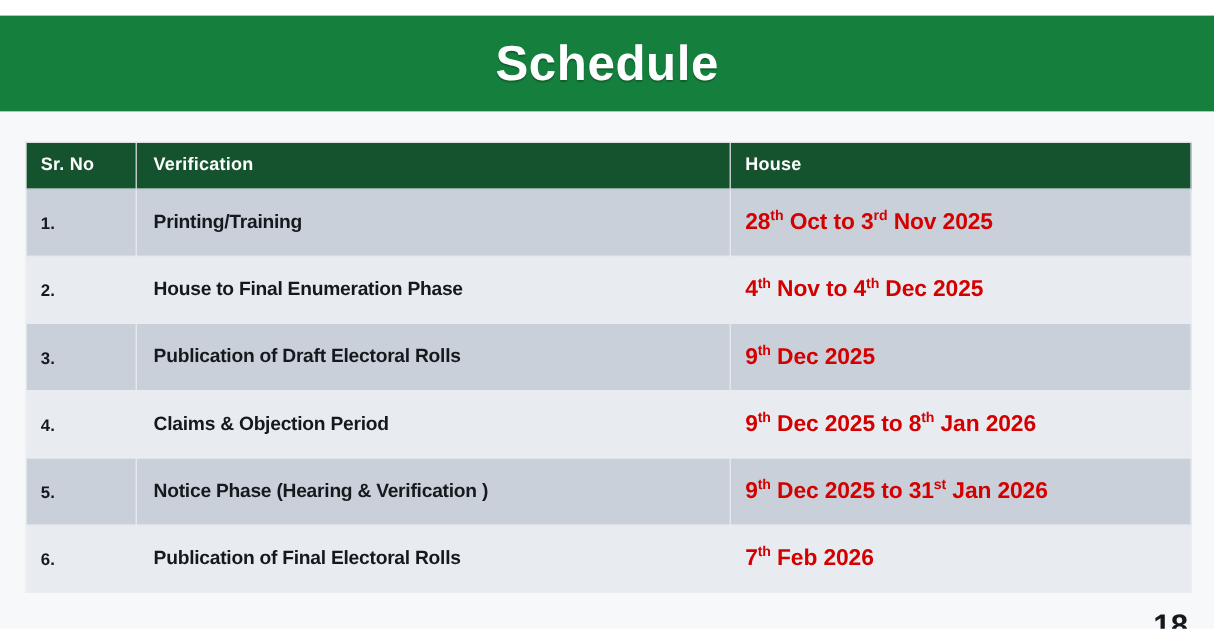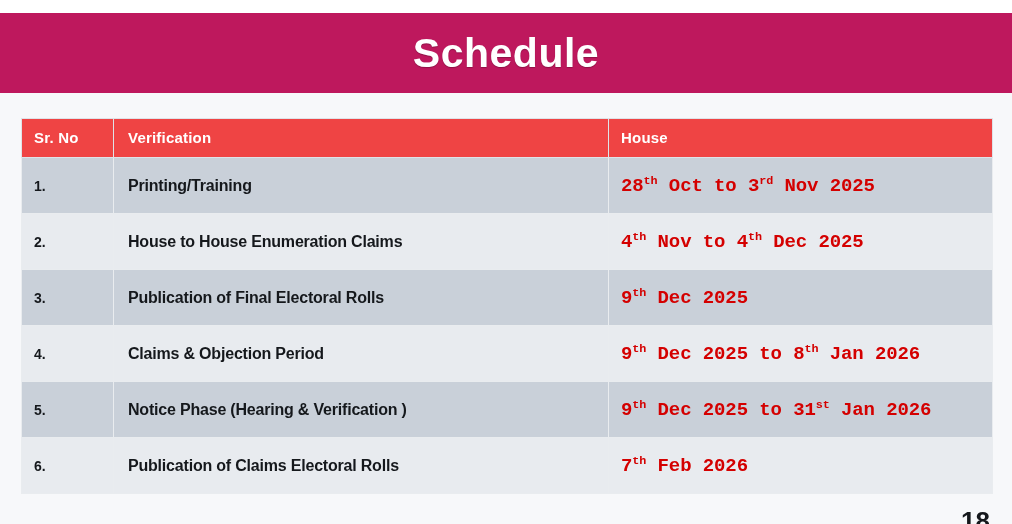--- a/index.html
+++ b/index.html
@@ -23,21 +23,21 @@
     box-sizing: border-box;
   }
 
   
   .title-band {
     position: absolute;
     left: 0;
     top: 13px;
     width: 1012px;
     height: 80px;
-    background: #be185d;
+    background: #15803d;
     display: flex;
     align-items: center;
     justify-content: center;
   }
   .title-text {
     color: #ffffff;
     font-size: 41px;
     font-weight: bold;
     letter-spacing: 0.5px;
     line-height: 1;
@@ -62,21 +62,21 @@
     width: 971px;
     border-collapse: collapse;
     table-layout: fixed;
     background: #ffffff;
   }
   .sched-table col.c-sr    { width: 92px; }
   .sched-table col.c-desc  { width: 495px; }
   .sched-table col.c-date  { width: 384px; }
 
   .sched-table thead th {
-    background: #ef4444;
+    background: #14532d;
     color: #ffffff;
     font-size: 15px;
     font-weight: bold;
     text-align: left;
     padding: 10px 14px 11px 12px;
     height: 26px;
     box-sizing: border-box;
     border: 1px solid #dfe3e8;
     vertical-align: middle;
     letter-spacing: 0.2px;
@@ -107,21 +107,20 @@
     color: #15181c;
     letter-spacing: -0.2px;
   }
   td.cell-date {
     padding-left: 12px;
     font-size: 19px;
     font-weight: bold;
     color: #d40000;
     letter-spacing: -0.1px;
     white-space: nowrap;
-    font-family: Liberation Mono, monospace;
   }
   td.cell-date sup {
     font-size: 0.62em;
     vertical-align: super;
     line-height: 0;
   }
 
   
   .page-number {
     position: absolute;
@@ -158,41 +157,41 @@
         </tr>
       </thead>
       <tbody id="table-body">
           <tr class="row-odd">
             <td class="cell-sr">1.</td>
             <td class="cell-desc">Printing/Training</td>
             <td class="cell-date">28<sup>th</sup> Oct  to  3<sup>rd</sup> Nov 2025</td>
           </tr>
           <tr class="row-even">
             <td class="cell-sr">2.</td>
-            <td class="cell-desc">House to House Enumeration Claims</td>
+            <td class="cell-desc">House to Final Enumeration Phase</td>
             <td class="cell-date">4<sup>th</sup> Nov  to  4<sup>th</sup> Dec 2025</td>
           </tr>
           <tr class="row-odd">
             <td class="cell-sr">3.</td>
-            <td class="cell-desc">Publication of Final Electoral Rolls</td>
+            <td class="cell-desc">Publication of Draft Electoral Rolls</td>
             <td class="cell-date">9<sup>th</sup> Dec 2025</td>
           </tr>
           <tr class="row-even">
             <td class="cell-sr">4.</td>
             <td class="cell-desc">Claims &amp; Objection Period</td>
             <td class="cell-date">9<sup>th</sup> Dec 2025  to  8<sup>th</sup> Jan 2026</td>
           </tr>
           <tr class="row-odd">
             <td class="cell-sr">5.</td>
             <td class="cell-desc">Notice Phase (Hearing &amp; Verification )</td>
             <td class="cell-date">9<sup>th</sup> Dec 2025 to 31<sup>st</sup> Jan 2026</td>
           </tr>
           <tr class="row-even">
             <td class="cell-sr">6.</td>
-            <td class="cell-desc">Publication of Claims Electoral Rolls</td>
+            <td class="cell-desc">Publication of Final Electoral Rolls</td>
             <td class="cell-date">7<sup>th</sup> Feb 2026</td>
           </tr>
         </tbody>
     </table>
 
     <div class="page-number">18</div>
 
   </div>
 </div>
 

